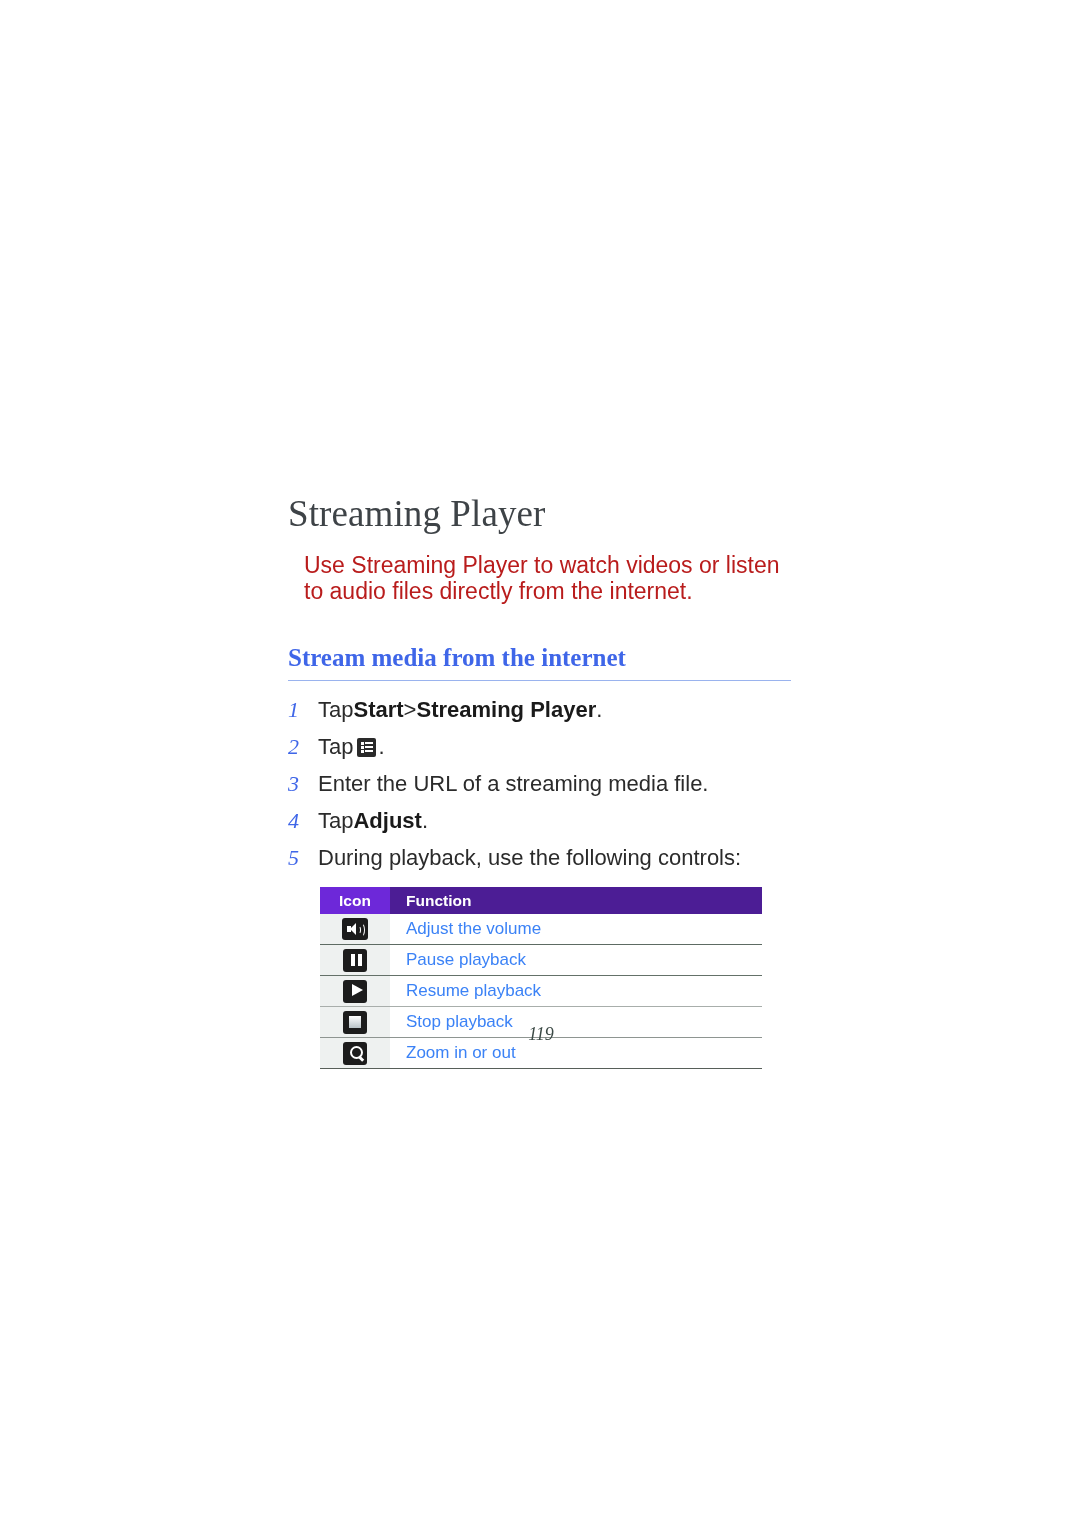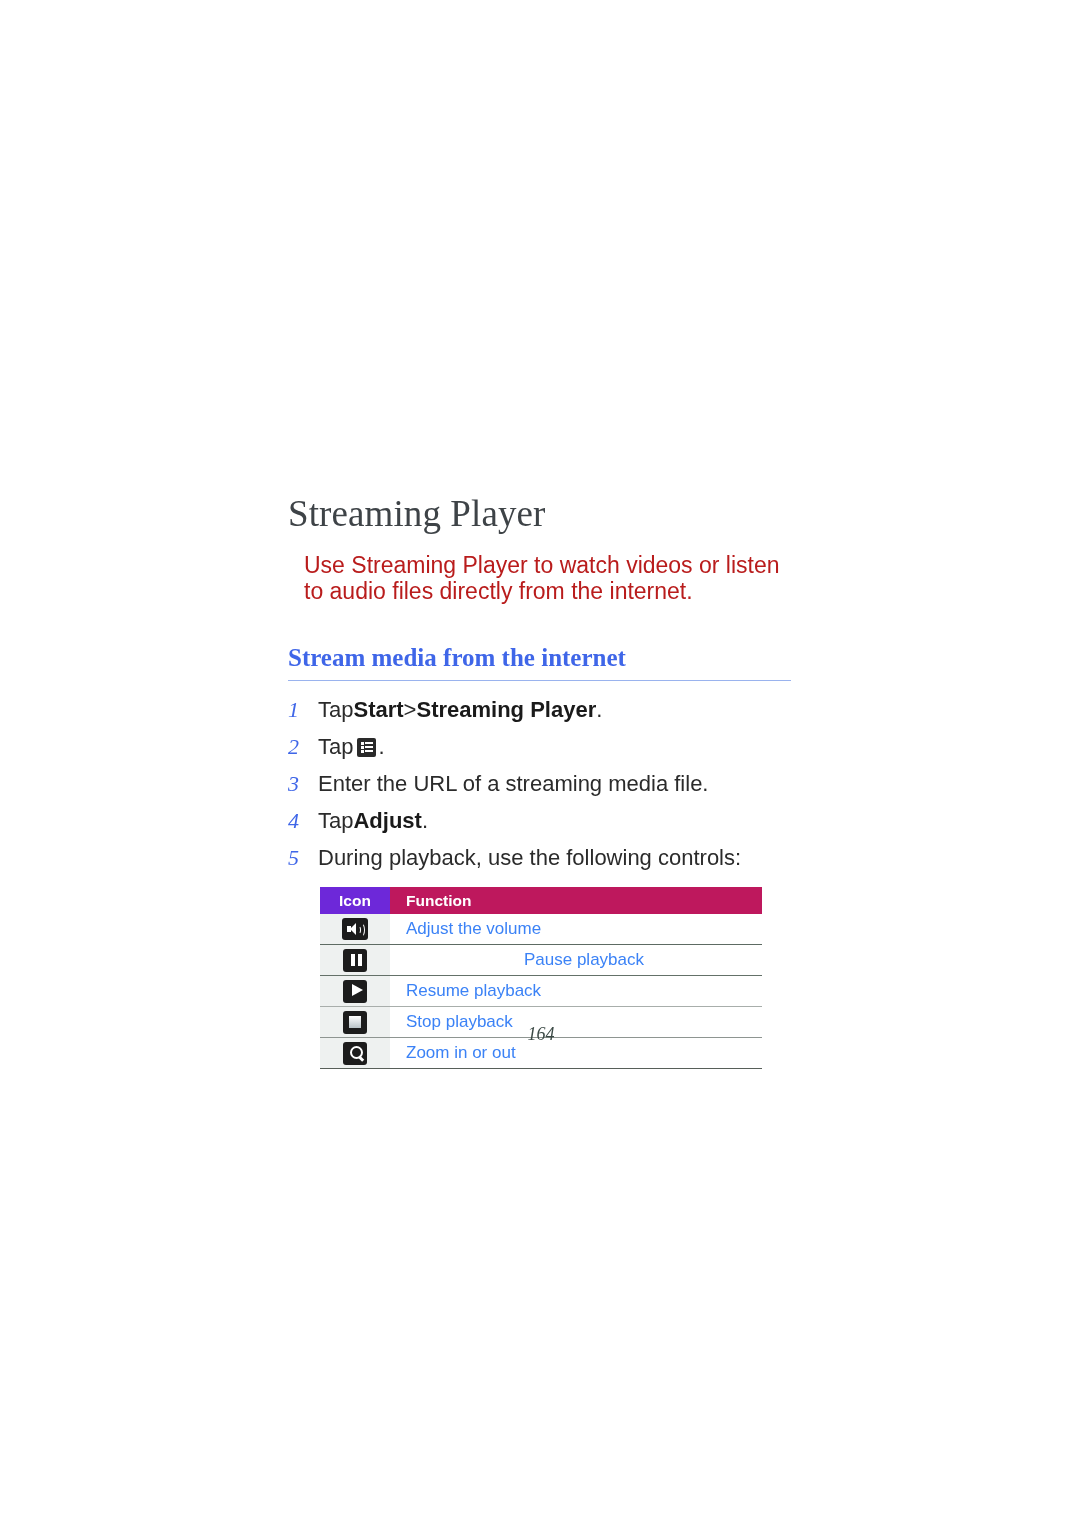--- a/index.html
+++ b/index.html
@@ -145,31 +145,31 @@
     text-align: left;
     height: 27px;
     padding: 0;
     vertical-align: middle;
   }
   th.th-icon {
     background: #6d28d9;
     text-align: center;
   }
   th.th-func {
-    background: #be185d;
+    background: #4c1d95;
     padding-left: 16px;
   }
 
   .ctrl-table td {
     padding: 0;
     height: 30px;
     vertical-align: middle;
     border-bottom: 1px solid #5d6b63;
   }
-  .ctrl-table tr:nth-child(2) td { border-bottom-color: #647169; text-align: center; }
+  .ctrl-table tr:nth-child(2) td { border-bottom-color: #647169; }
   .ctrl-table tr:nth-child(3) td { border-bottom-color: #a8aeab; }
   .ctrl-table tr:nth-child(4) td { border-bottom-color: #8e9591; }
   .ctrl-table tr:nth-child(5) td { border-bottom-color: #575f59; }
   .ctrl-table tr:nth-child(6) td { border-bottom-color: #3f4a44; }
 
   td.td-icon {
     background: #eef1f0;
     text-align: center;
   }
   td.td-func {
@@ -400,16 +400,16 @@
             </span>
           </td>
           <td class="td-func">Zoom in or out</td>
         </tr>
       </tbody>
     </table>
 
   </div>
 
   <div class="footer">
-    <span class="page-num">164</span>
+    <span class="page-num">119</span>
   </div>
 
 </div>
 
 </body></html>

